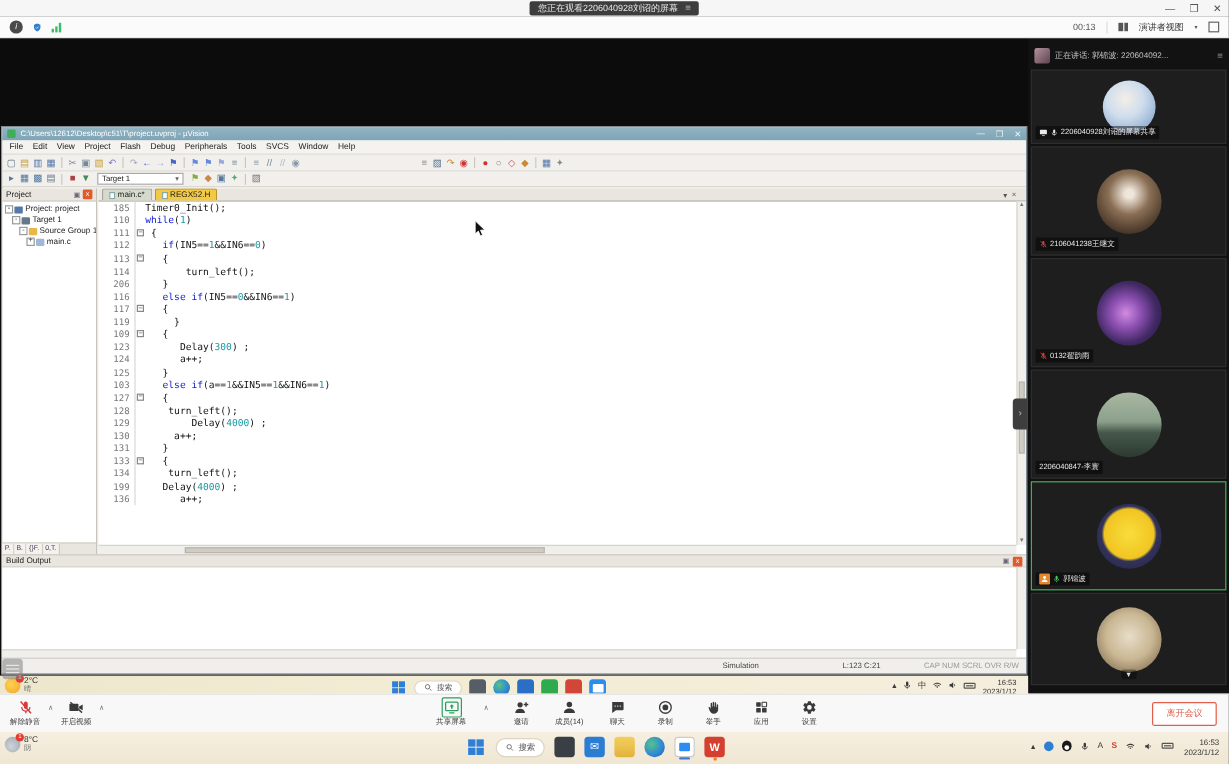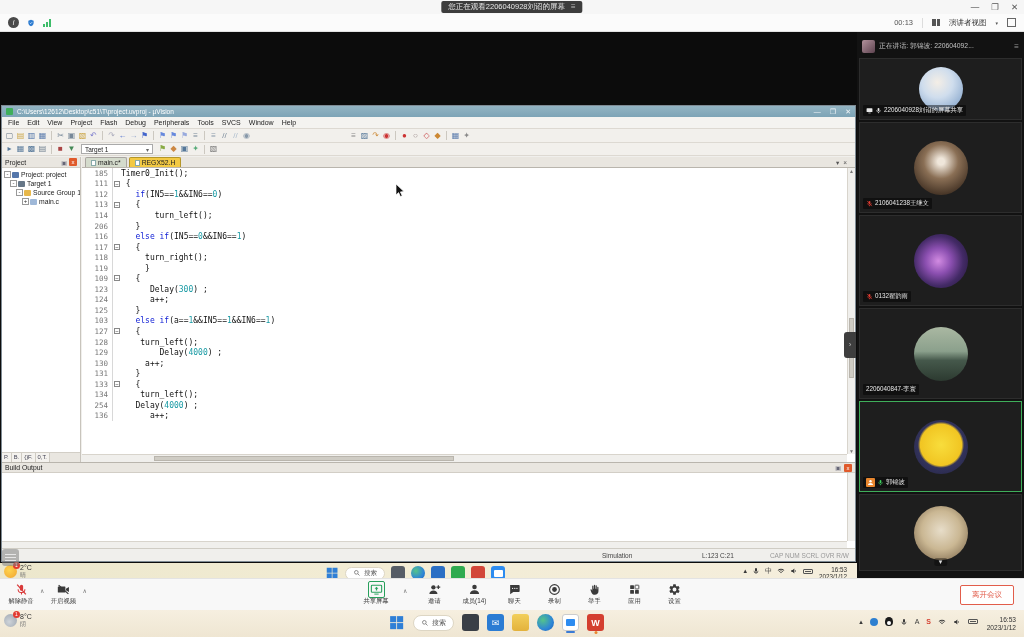--- a/index.html
+++ b/index.html
@@ -400,20 +400,25 @@
               <span>×</span>
             </span>
           </div>
         <div class="code-wrap" id="code-lines">
             <div class="crow">
               <span class="lnum">185</span>
               <span class="fold"></span>
               <span class="ctext">Timer0_Init();</span>
             </div>
             <div class="crow">
+              <span class="lnum">110</span>
+              <span class="fold"></span>
+              <span class="ctext"><span class="kw">while</span>(<span class="num">1</span>)</span>
+            </div>
+            <div class="crow">
               <span class="lnum">111</span>
               <span class="fold">
                 <b>−</b>
               </span>
               <span class="ctext"> {</span>
             </div>
             <div class="crow">
               <span class="lnum">112</span>
               <span class="fold"></span>
               <span class="ctext">   <span class="kw">if</span>(IN5==<span class="num">1</span>&amp;&amp;IN6==<span class="num">0</span>)</span>
@@ -441,25 +446,20 @@
               <span class="ctext">   <span class="kw">else</span> <span class="kw">if</span>(IN5==<span class="num">0</span>&amp;&amp;IN6==<span class="num">1</span>)</span>
             </div>
             <div class="crow">
               <span class="lnum">117</span>
               <span class="fold">
                 <b>−</b>
               </span>
               <span class="ctext">   {</span>
             </div>
             <div class="crow">
-              <span class="lnum">118</span>
-              <span class="fold"></span>
-              <span class="ctext">     turn_right();</span>
-            </div>
-            <div class="crow">
               <span class="lnum">119</span>
               <span class="fold"></span>
               <span class="ctext">     }</span>
             </div>
             <div class="crow">
               <span class="lnum">109</span>
               <span class="fold">
                 <b>−</b>
               </span>
               <span class="ctext">   {</span>
@@ -517,21 +517,21 @@
                 <b>−</b>
               </span>
               <span class="ctext">   {</span>
             </div>
             <div class="crow">
               <span class="lnum">134</span>
               <span class="fold"></span>
               <span class="ctext">    turn_left();</span>
             </div>
             <div class="crow">
-              <span class="lnum">254</span>
+              <span class="lnum">199</span>
               <span class="fold"></span>
               <span class="ctext">   Delay(<span class="num">4000</span>) ;</span>
             </div>
             <div class="crow">
               <span class="lnum">136</span>
               <span class="fold"></span>
               <span class="ctext">      a++;</span>
             </div>
           </div>
         <div class="vsb">▲<div class="thumb"></div><span style="position:absolute;bottom:0;left:1px">▼</span></div>

